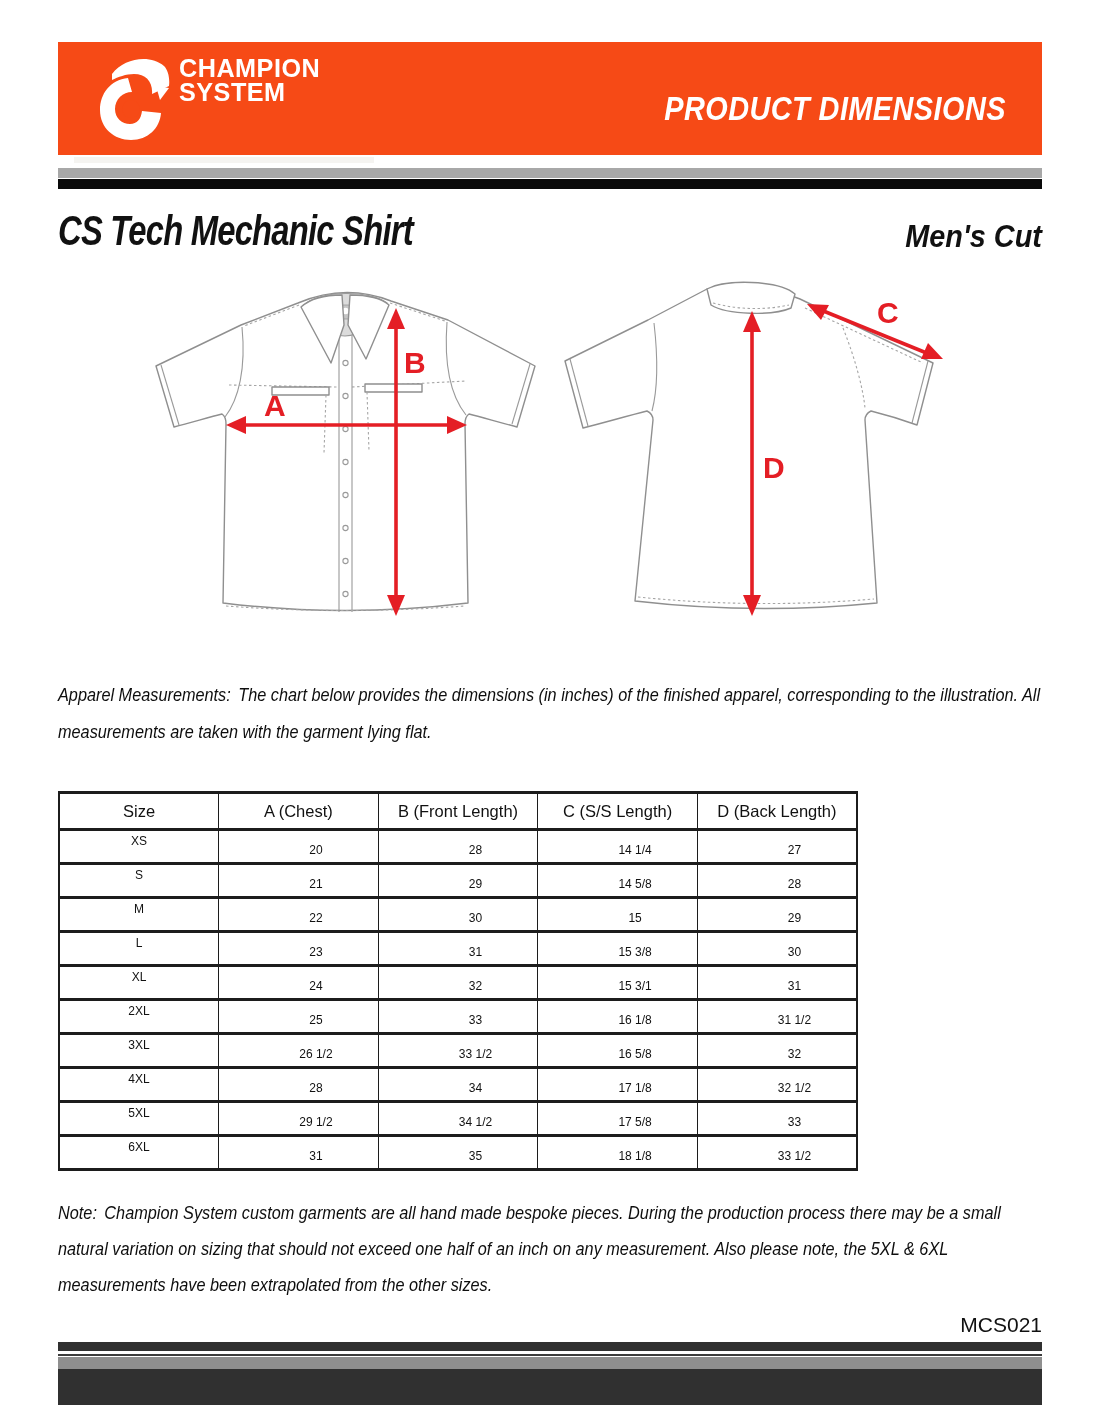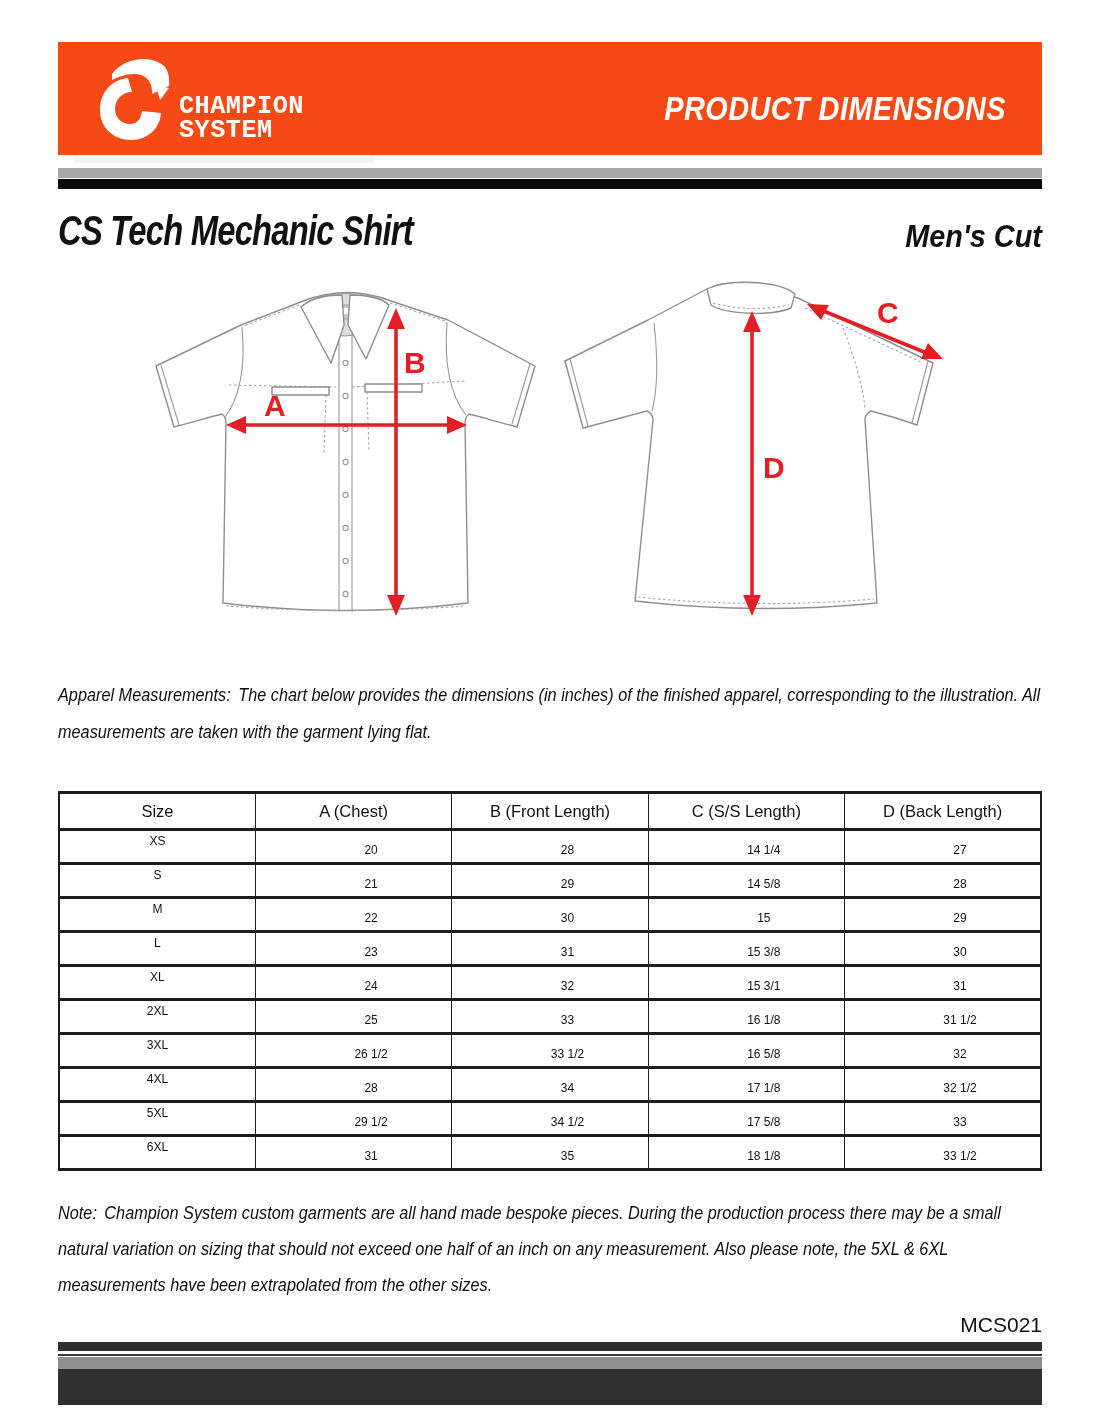--- a/index.html
+++ b/index.html
@@ -18,21 +18,21 @@
     font-family:"Liberation Sans",sans-serif;color:#111;
   }
   .content{margin:0 58px;width:984px;}
 
   
   .banner{
     margin-top:42px;height:113px;background:var(--banner-orange);
     display:flex;align-items:center;justify-content:space-between;
     padding:0 36px 0 40px;
   }
-  .brand{display:flex;align-items:flex-end;font-family:Liberation Mono, monospace;}
+  .brand{display:flex;align-items:flex-start;}
   .brand svg{width:72px;height:86px;flex:0 0 auto;}
   .brand-text{
     color:#fff;font-weight:bold;font-size:26px;line-height:24px;
     letter-spacing:.5px;margin-left:9px;transform:scaleX(.97);transform-origin:left center;
   }
   .banner-title{
     color:#fff;font-weight:bold;font-style:italic;font-size:34px;letter-spacing:.5px;
     transform:scaleX(.85);transform-origin:right center;margin-top:20px;white-space:nowrap;
   }
   .banner-shadow{height:6px;width:300px;background:#F5F4F1;margin:2px 0 0 16px;}
@@ -70,21 +70,21 @@
   .para{
     font-style:italic;font-size:17.5px;line-height:37px;color:#0E0E0E;
     width:1058px;transform:scaleX(.93);transform-origin:left top;margin:0;
   }
   .intro{margin-top:24px;height:76px;}
   .note{margin-top:24px;height:112px;line-height:36px;}
   .lead{margin-right:8px;}
 
   
   table{
-    margin-top:38px;width:984px;border-collapse:collapse;
+    margin-top:38px;width:800px;border-collapse:collapse;
     border:2.5px solid var(--line);table-layout:fixed;
   }
   th,td{
     border-left:1.6px solid var(--line);border-right:1.6px solid var(--line);
     border-top:3px solid var(--line);border-bottom:3px solid var(--line);
     text-align:center;font-weight:normal;
   }
   th{height:37px;font-size:16.5px;vertical-align:middle;}
   td{height:34px;font-size:12px;}
   td.size-cell{vertical-align:top;padding-top:3px;}

